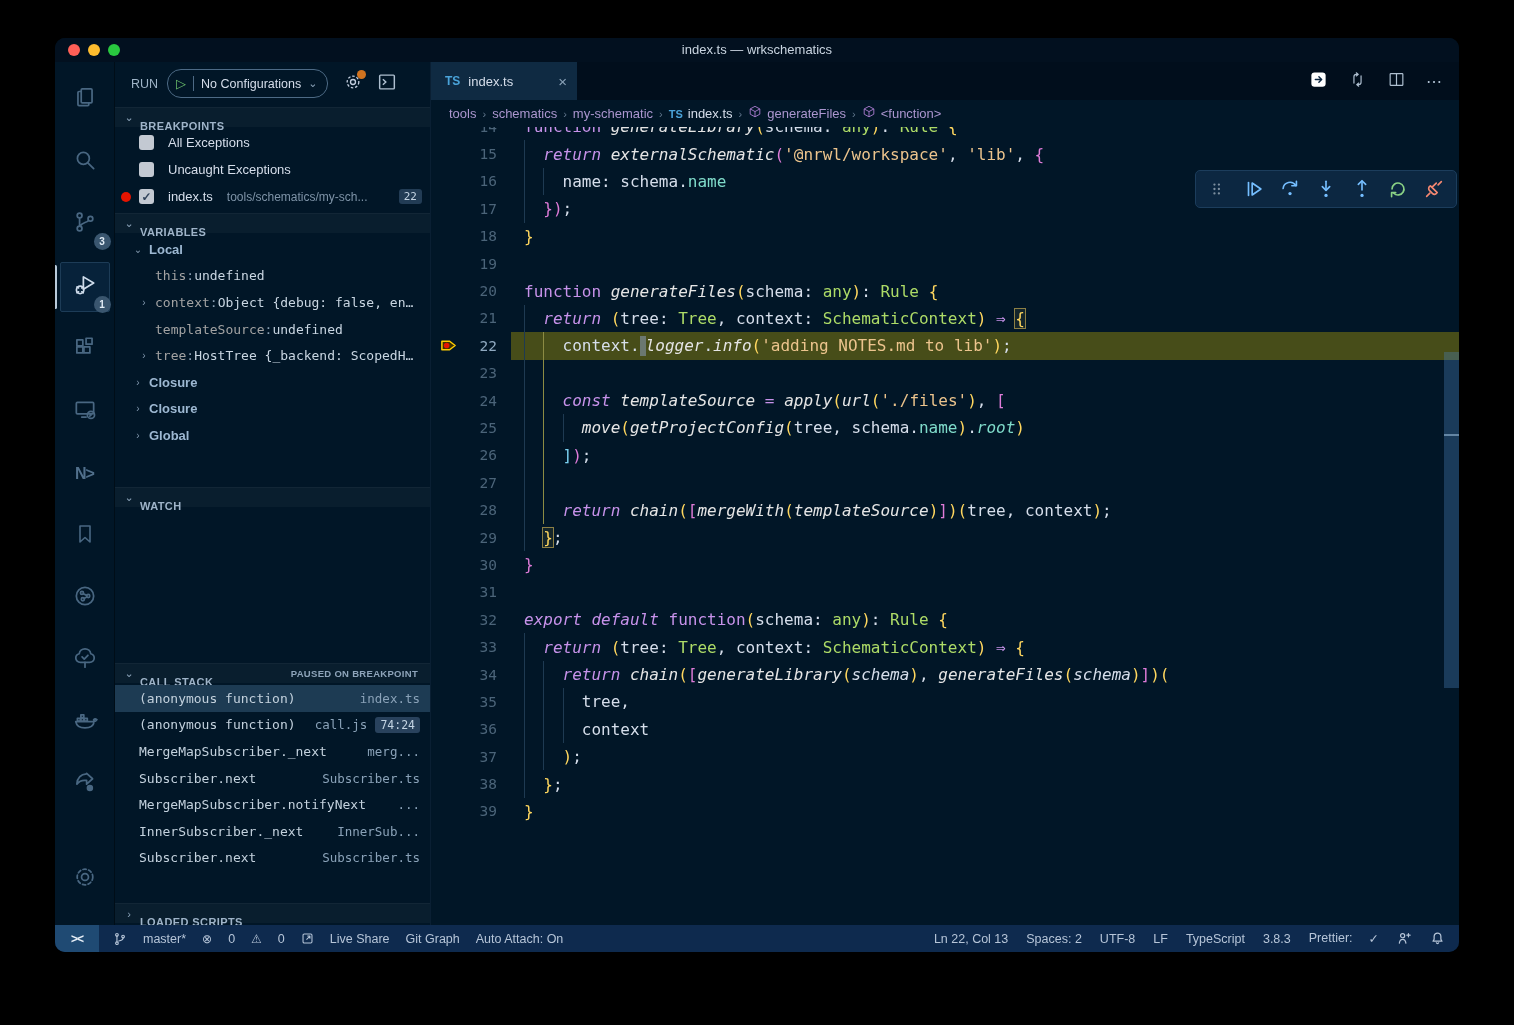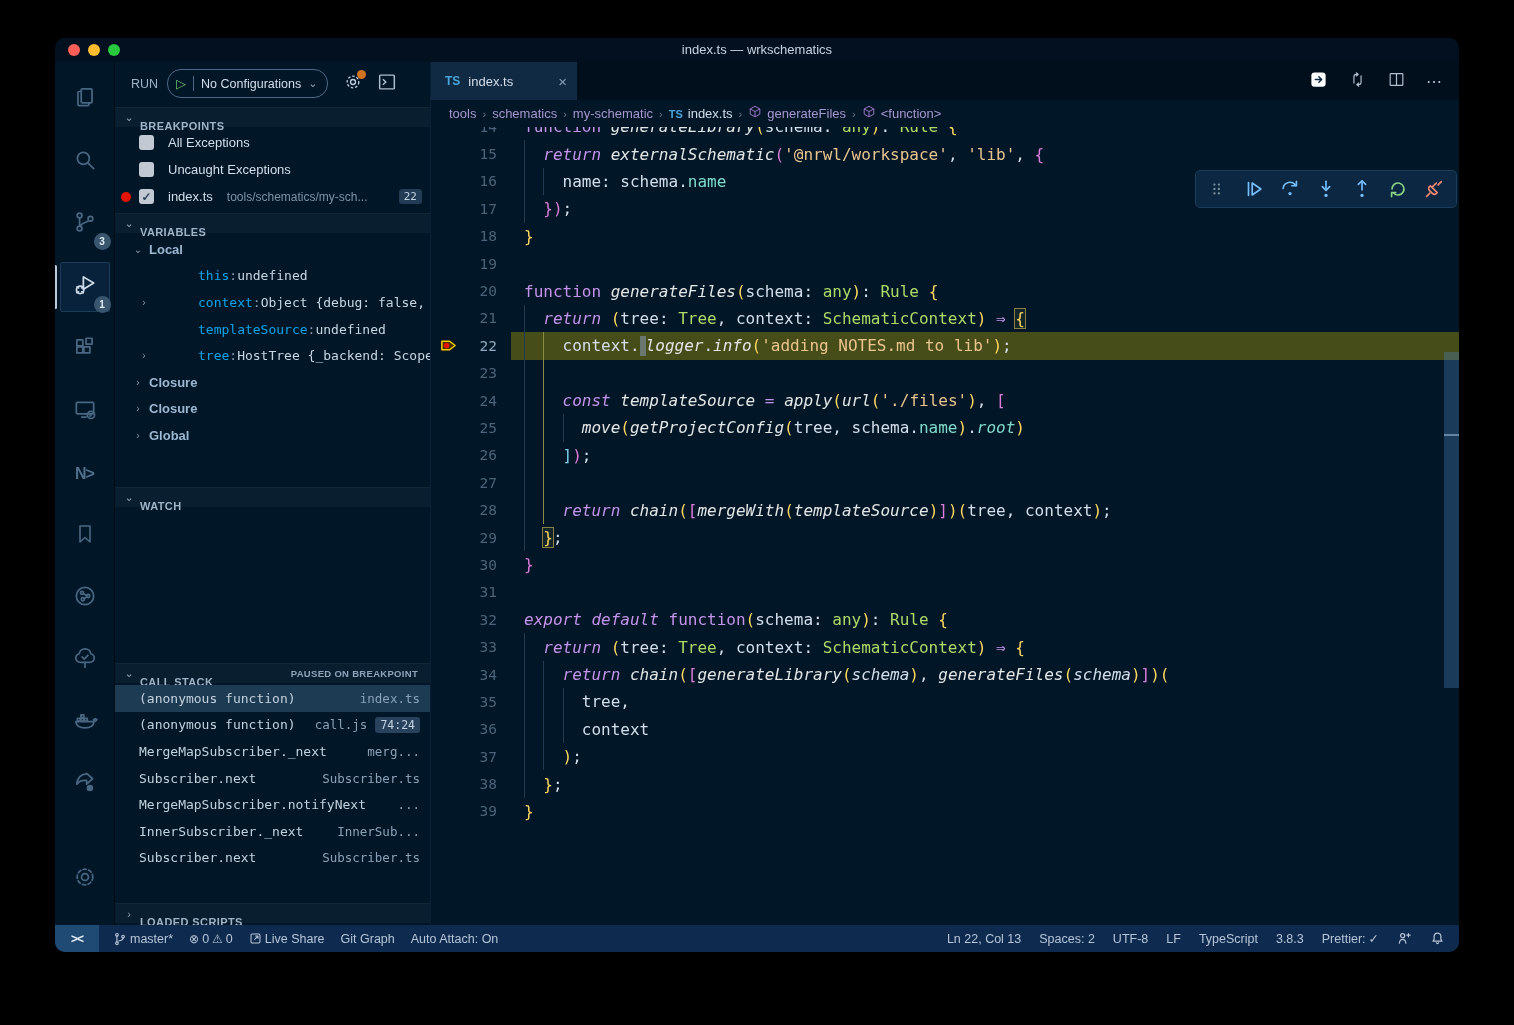--- a/index.html
+++ b/index.html
@@ -52,21 +52,21 @@
   .cbox{width:15px;height:15px;border-radius:3px;background:#c3c9d2;flex:0 0 auto;display:flex;align-items:center;justify-content:center;
     color:#30425a;font-size:12px;font-weight:700;}
   .bplabel{color:#d6deeb;font-size:13px;white-space:nowrap;}
   .bppath{color:#7e93a7;font-size:12px;white-space:nowrap;overflow:hidden;flex:1;}
   .bpbadge{background:#223c55;color:#c3d3e2;font-size:11px;border-radius:3px;padding:1px 5px;margin-right:8px;font-family:"DejaVu Sans Mono",monospace;}
   
   .varlist{position:absolute;left:0;right:0;}
   .varrow{height:26.6px;display:flex;align-items:center;box-sizing:border-box;font-family:"DejaVu Sans Mono",monospace;font-size:13px;white-space:nowrap;overflow:hidden;}
   .vchev{color:#8096ac;width:14px;font-size:10px;text-align:center;margin-right:4px;flex:0 0 auto;font-family:"Liberation Sans",sans-serif;}
   .vscope{color:#9db8d2;font-weight:700;font-size:13px;font-family:"Liberation Sans",sans-serif;}
-  .vname{color:#0ea5e9;margin-left:43px;}
+  .vname{color:#a3a3a3;}
   .vsep{color:#8aa0b4;}
   .vval{color:#c9d6e2;}
   
   .cslist{position:absolute;left:0;right:0;}
   .csrow{height:26.6px;display:flex;align-items:center;padding:0 10px 0 24px;box-sizing:border-box;
     font-family:"DejaVu Sans Mono",monospace;font-size:13px;white-space:nowrap;}
   .csrow.sel{background:#1d3b53;}
   .csname{color:#c3d1dd;overflow:hidden;text-overflow:ellipsis;flex:1;margin-right:10px;}
   .csloc{color:#8aa2b8;font-size:12.5px;}
   .csbadge{background:#29425d;color:#c3d3e2;font-size:11.5px;border-radius:3px;padding:1px 5px;margin-left:8px;}
@@ -110,21 +110,21 @@
   .dtoolbar{position:absolute;top:43px;right:2px;width:252px;height:36px;background:#0c2741;
     border:1px solid #1c3d5c;border-radius:5px;display:flex;align-items:center;justify-content:space-around;z-index:5;padding:0 4px;}
   .dbtn{width:28px;height:28px;display:flex;align-items:center;justify-content:center;}
   .dbtn svg{fill:none;stroke-width:1.8;stroke-linecap:round;stroke-linejoin:round;}
   
   .statusbar{position:absolute;left:0;right:0;top:887px;height:27px;background:#0e2a4e;display:flex;align-items:center;
     color:#b6c5d8;font-size:12.5px;}
   .remote{width:44px;height:27px;background:#1f4a73;color:#e8f0f8;display:flex;align-items:center;justify-content:center;
     font-weight:700;font-size:12px;letter-spacing:-1px;}
   .sgroup{display:flex;align-items:center;gap:16px;padding-left:14px;}
-  .sitem{display:flex;align-items:center;gap:3px;white-space:nowrap;}
+  .sitem{display:flex;gap:16px;white-space:nowrap;}
   .sitem svg{stroke:#b6c5d8;fill:none;stroke-width:1.3;stroke-linecap:round;stroke-linejoin:round;}
   .sright{margin-left:auto;display:flex;align-items:center;gap:18px;padding-right:14px;}
   .wicon{font-size:12px;}
 </style>
 </head>
 <body>
 
 <div class="window">
 
   <div class="titlebar">

